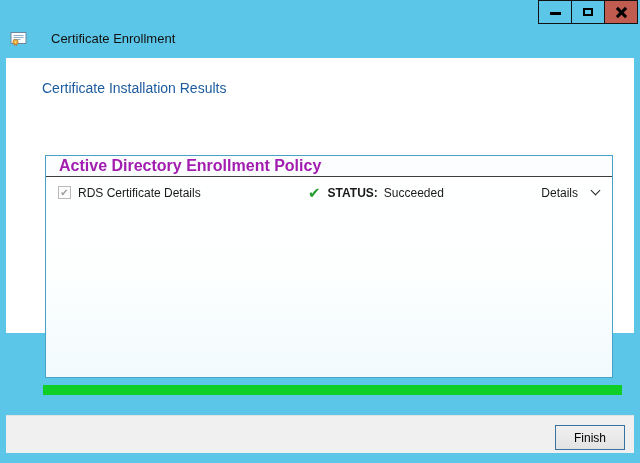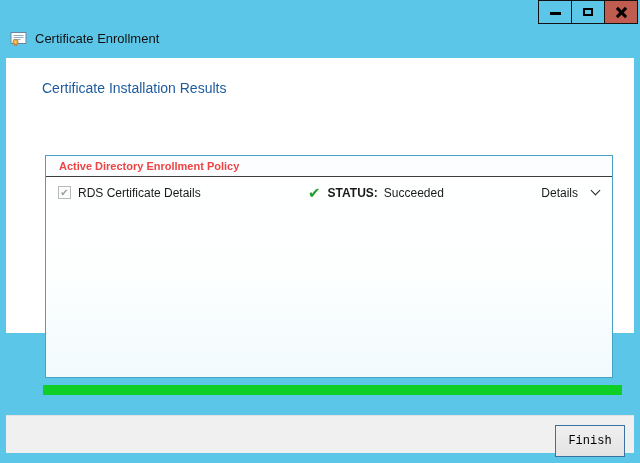--- a/index.html
+++ b/index.html
@@ -49,21 +49,21 @@
   }
   .glyph-x::before { transform: rotate(45deg); }
   .glyph-x::after  { transform: rotate(-45deg); }
 
   
   .titlebar {
     position: absolute;
     top: 30px; left: 10px;
     display: flex;
     align-items: center;
-    gap: 8px;
+    gap: 24px;
   }
   .titlebar .title-text {
     font-size: 13px;
     color: #111;
   }
 
   
   .content {
     position: absolute;
     left: 6px; right: 6px;
@@ -92,23 +92,23 @@
     border: 1px solid #48a2c8;
     background: linear-gradient(180deg, #ffffff 0%, #fdffff 55%, #f1fafd 100%);
   }
   .panel-header {
     height: 21px;
     background: #fbfdfe;
     border-bottom: 1px solid #3c3c3c;
     display: flex;
     align-items: center;
     padding-left: 13px;
-    font-size: 11px;
+    font-size: 16px;
     font-weight: bold;
-    color: #ef4444;
+    color: #a21caf;
   }
   .panel-row {
     display: flex;
     align-items: center;
     padding: 8px 13px 0 12px;
     font-size: 12px;
     color: #1a1a1a;
   }
   .row-left {
     display: flex;
@@ -171,24 +171,24 @@
     position: absolute;
     left: 6px; right: 6px;
     bottom: 10px;
     height: 38px;
     background: #f0f0f0;
     border-top: 1px solid #e2e2e2;
   }
   .btn-finish {
     position: absolute;
     right: 9px; top: 9px;
-    width: 70px; height: 32px;
+    width: 70px; height: 25px;
     background: linear-gradient(180deg, #f0f0f0 0%, #e3e3e3 100%);
     border: 1px solid #39719f;
-    font-family: Liberation Mono, monospace;
+    font-family: Liberation Sans, sans-serif;
     font-size: 12px;
     color: #000;
     cursor: pointer;
   }
 </style>
 </head>
 <body>
 
 <div class="window">
 

